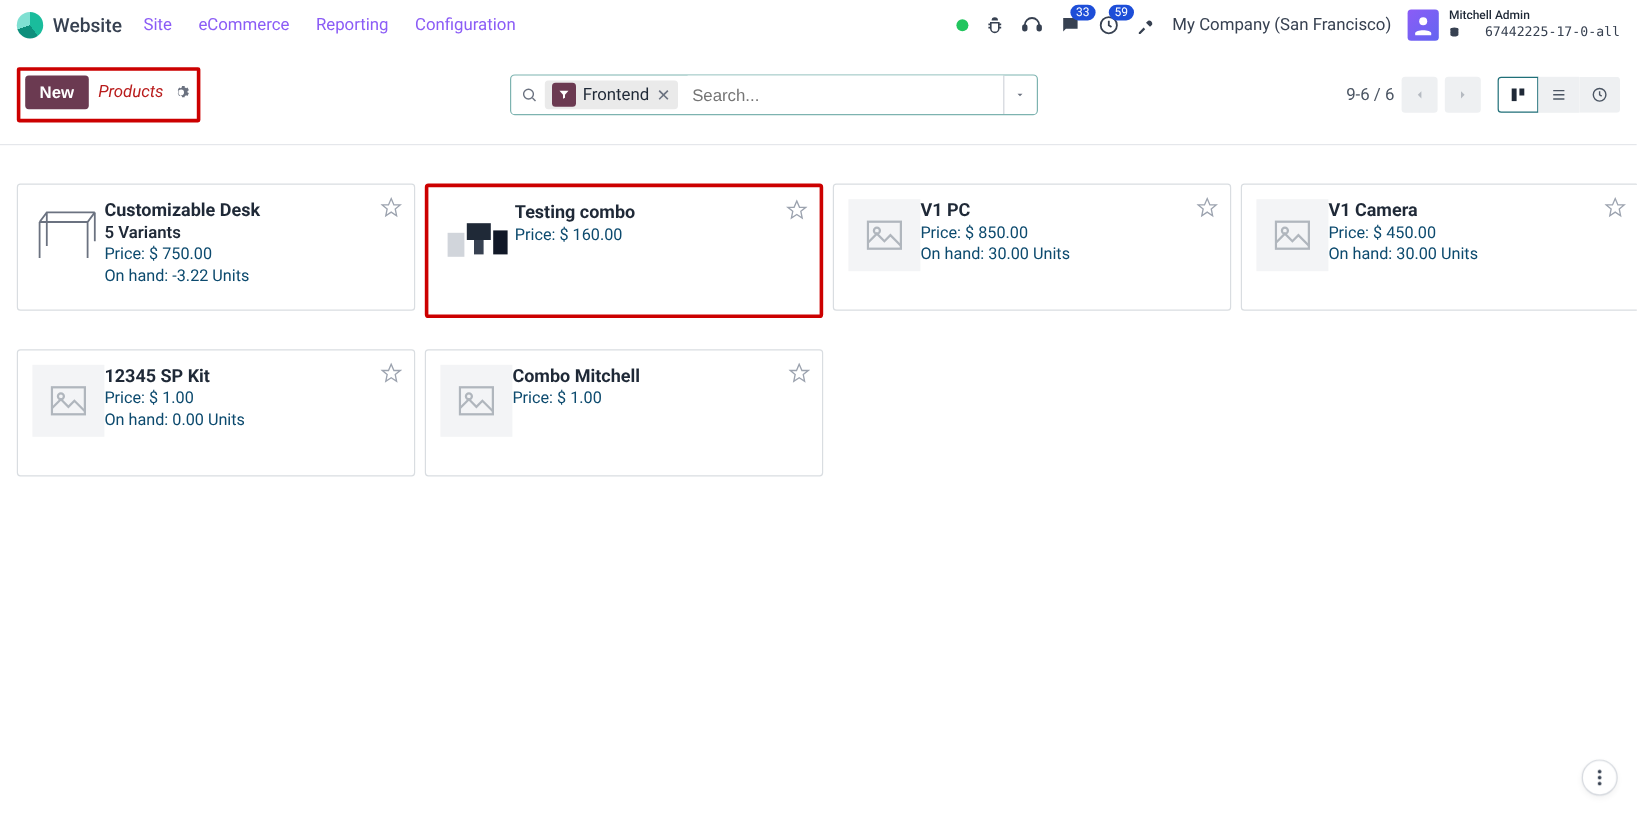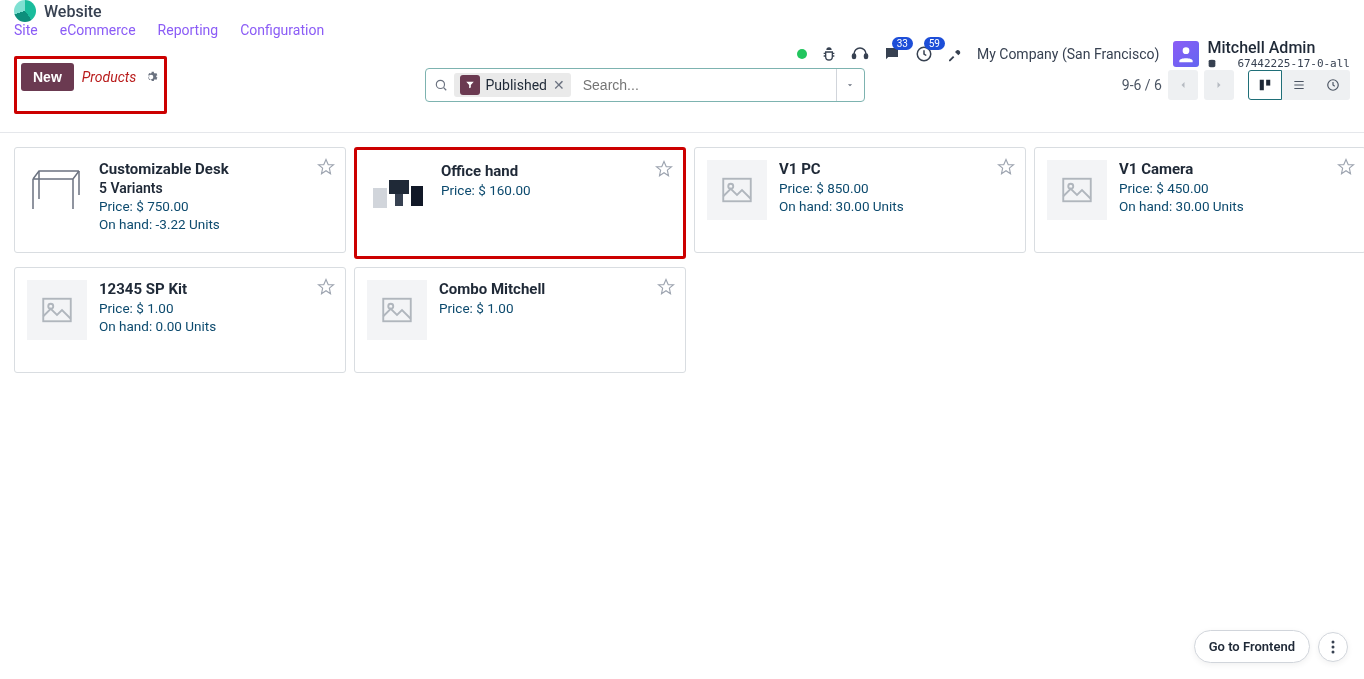--- a/index.html
+++ b/index.html
@@ -1,38 +1,38 @@
 <!DOCTYPE html>
 <html><head>
 <meta charset="utf-8">
 <style>
   * { box-sizing: border-box; margin: 0; padding: 0; }
   body { font-family: -apple-system, BlinkMacSystemFont, "Segoe UI", Roboto, sans-serif; font-size: 14px; color: #1f2937; background: #fff; }
 
   
-  .topnav { display: flex; height: 42px; padding: 0 14px; border-bottom: 0; flex-direction: column; }
+  .topnav { display: flex; align-items: center; height: 42px; padding: 0 14px; border-bottom: 0; }
   .brand { display: flex; align-items: center; gap: 8px; margin-right: 18px; }
   .brand-logo { width: 22px; height: 22px; border-radius: 50%; background: conic-gradient(#1abc9c 0 40%, #0d8f7c 40% 70%, #7fe0d2 70% 100%); }
   .brand-name { font-weight: 500; font-size: 16px; color: #374151; }
   .nav-menu { display: flex; gap: 22px; }
   .nav-menu a { color: #8b5cf6; text-decoration: none; cursor: pointer; }
   .nav-right { margin-left: auto; display: flex; align-items: center; gap: 14px; }
   .dot-green { width: 10px; height: 10px; background: #22c55e; border-radius: 50%; }
   .icon-btn { position: relative; cursor: pointer; color: #374151; }
   .badge { position: absolute; top: -8px; right: -12px; background: #1d4ed8; color: #fff; font-size: 10px; padding: 1px 5px; border-radius: 9px; font-weight: 400; }
   .company { color: #374151; cursor: pointer; }
   .user { display: flex; align-items: center; gap: 8px; cursor: pointer; }
   .avatar { width: 26px; height: 26px; border-radius: 3px; background: linear-gradient(135deg,#8b5cf6,#6366f1); display:flex;align-items:center;justify-content:center;color:#fff;font-size:14px; }
   .user-meta { display: flex; flex-direction: column; line-height: 1.2; }
-  .user-name { font-size: 16px; font-weight: 500; }
+  .user-name { font-size: 10px; font-weight: 500; }
   .user-db { font-size: 11px; font-family: ui-monospace, monospace; color: #374151; display:flex; align-items:center; gap:20px; }
 
   
   .controlbar { display: flex; align-items: center; padding: 14px 14px 18px 14px; }
-  .left-group { display: flex; align-items: center; gap: 8px; border: 3px solid #cc0000; padding: 4px 6px 20px 4px; border-radius: 2px; }
+  .left-group { display: flex; align-items: center; gap: 8px; border: 3px solid #cc0000; padding: 4px 6px 8px 4px; border-radius: 2px; }
   .btn-new { background: #6b3a51; color: #fff; border: none; padding: 6px 12px; font-weight: 600; border-radius: 3px; cursor: pointer; font-size: 14px; }
   .heading { font-size: 14px; color: #b91c1c; font-style: italic; }
   .gear { color: #6b7280; cursor: pointer; }
   .searchwrap { margin: 0 auto; display: flex; align-items: center; border: 1px solid #7db3b0; border-radius: 4px; height: 34px; width: 440px; }
   .search-left { display: flex; align-items: center; gap: 6px; padding: 0 8px; }
   .chip { display: flex; align-items: center; gap: 6px; background: #eaeaea; border-radius: 3px; padding: 2px 6px; }
   .chip-icon { background: #6b3a51; color: #fff; width: 20px; height: 20px; display:flex;align-items:center;justify-content:center;border-radius:3px; font-size:12px; }
   .chip-x { color: #6b7280; cursor: pointer; font-size: 14px; }
   .search-input { flex: 1; border: none; outline: none; height: 100%; font-size: 14px; color: #374151; padding-left: 4px; }
   .search-caret { width: 28px; height: 100%; border-left: 1px solid #d1d5db; display:flex;align-items:center;justify-content:center; color:#6b7280; cursor:pointer; }
@@ -40,21 +40,21 @@
   .pager { display: flex; align-items: center; gap: 6px; color: #4b5563; }
   .pg-btn { width: 30px; height: 30px; display:flex;align-items:center;justify-content:center; background:#eef0f2; color:#b5bac1; border-radius:3px; cursor:pointer; }
   .views { display: flex; }
   .view-btn { width: 34px; height: 30px; display:flex;align-items:center;justify-content:center; background:#eef0f2; border:1px solid transparent; cursor:pointer; color:#4b5563; }
   .view-btn.active { background:#fff; border:1px solid #1f6f78; color:#1f2937; }
   .view-btn:first-child{border-radius:3px 0 0 3px;} .view-btn:last-child{border-radius:0 3px 3px 0;}
   .divider { height: 1px; background: #e5e7eb; margin: 0; }
 
   
   .kanban { padding: 14px; display: grid; grid-template-columns: repeat(4, 332px); gap: 8px; align-content: start; }
-  .card { border: 1px solid #d9dde1; border-radius: 3px; padding: 12px; display: flex; gap: 12px; position: relative; height: 106px; }
+  .card { border: 1px solid #d9dde1; border-radius: 3px; padding: 12px; display: flex; gap: 0; position: relative; height: 106px; margin-top: 18px; }
   .card.highlight { border: 3px solid #cc0000; }
   .thumb { width: 60px; height: 60px; background: #f3f4f6; display:flex;align-items:center;justify-content:center; color:#b0b6bd; }
   .thumb.desk { background: #fff; }
   .card-body { display:flex; flex-direction:column; gap:2px; }
   .card-title { font-weight: 700; font-size: 15px; }
   .card-sub { font-weight: 600; font-size: 14px; }
   .card-line { font-size: 13.5px; color: #0c4a6e; }
   .star { position:absolute; top:10px; right:10px; color:#9ca3af; cursor:pointer; }
 
   
@@ -152,21 +152,21 @@
             <circle cx="11" cy="11" r="7"></circle>
             <path d="m21 21-4.3-4.3"></path>
           </svg>
       </span>
       <div class="chip">
         <span class="chip-icon">
           <svg width="10" height="10" viewBox="0 0 24 24" fill="currentColor">
               <path d="M3 4h18l-7 8v6l-4 2v-8L3 4z"></path>
             </svg>
         </span>
-        <span>Published</span>
+        <span>Frontend</span>
         <span class="chip-x">✕</span>
       </div>
     </div>
     <input class="search-input" placeholder="Search..." style="">
     <div class="search-caret">
       <svg width="10" height="10" viewBox="0 0 24 24" fill="currentColor">
           <path d="M7 10l5 5 5-5z"></path>
         </svg>
     </div>
   </div>
@@ -233,21 +233,21 @@
   <div class="card highlight" style="height:112px;">
     <div class="thumb" style="background:#fff;">
       <svg width="56" height="44" viewBox="0 0 56 44">
           <rect x="2" y="18" width="14" height="20" fill="#d1d5db"></rect>
           <rect x="18" y="10" width="20" height="14" fill="#1f2937"></rect>
           <rect x="24" y="24" width="8" height="12" fill="#374151"></rect>
           <rect x="40" y="16" width="12" height="20" fill="#111827"></rect>
         </svg>
     </div>
     <div class="card-body">
-      <div class="card-title">Office hand</div>
+      <div class="card-title">Testing combo</div>
       <div class="card-line"><span>Price: </span><span>$ 160.00</span></div>
     </div>
     <span class="star">
         <svg width="18" height="18" viewBox="0 0 24 24" fill="none" stroke="currentColor" stroke-width="1.5">
           <path d="m12 2 3 7h7l-5.5 4.5L18 21l-6-4-6 4 1.5-7.5L2 9h7l3-7z"></path>
         </svg>
       </span>
   </div>
 
   <div class="card">
@@ -325,21 +325,20 @@
     <span class="star">
         <svg width="18" height="18" viewBox="0 0 24 24" fill="none" stroke="currentColor" stroke-width="1.5">
           <path d="m12 2 3 7h7l-5.5 4.5L18 21l-6-4-6 4 1.5-7.5L2 9h7l3-7z"></path>
         </svg>
       </span>
   </div>
 
 </div>
 
 <div class="floaters">
-  <div class="pill">Go to Frontend</div>
   <div class="circle">
     <svg width="4" height="14" viewBox="0 0 4 14" fill="#374151">
         <circle cx="2" cy="2" r="1.5"></circle>
         <circle cx="2" cy="7" r="1.5"></circle>
         <circle cx="2" cy="12" r="1.5"></circle>
       </svg>
   </div>
 </div>
 
 </body></html>

